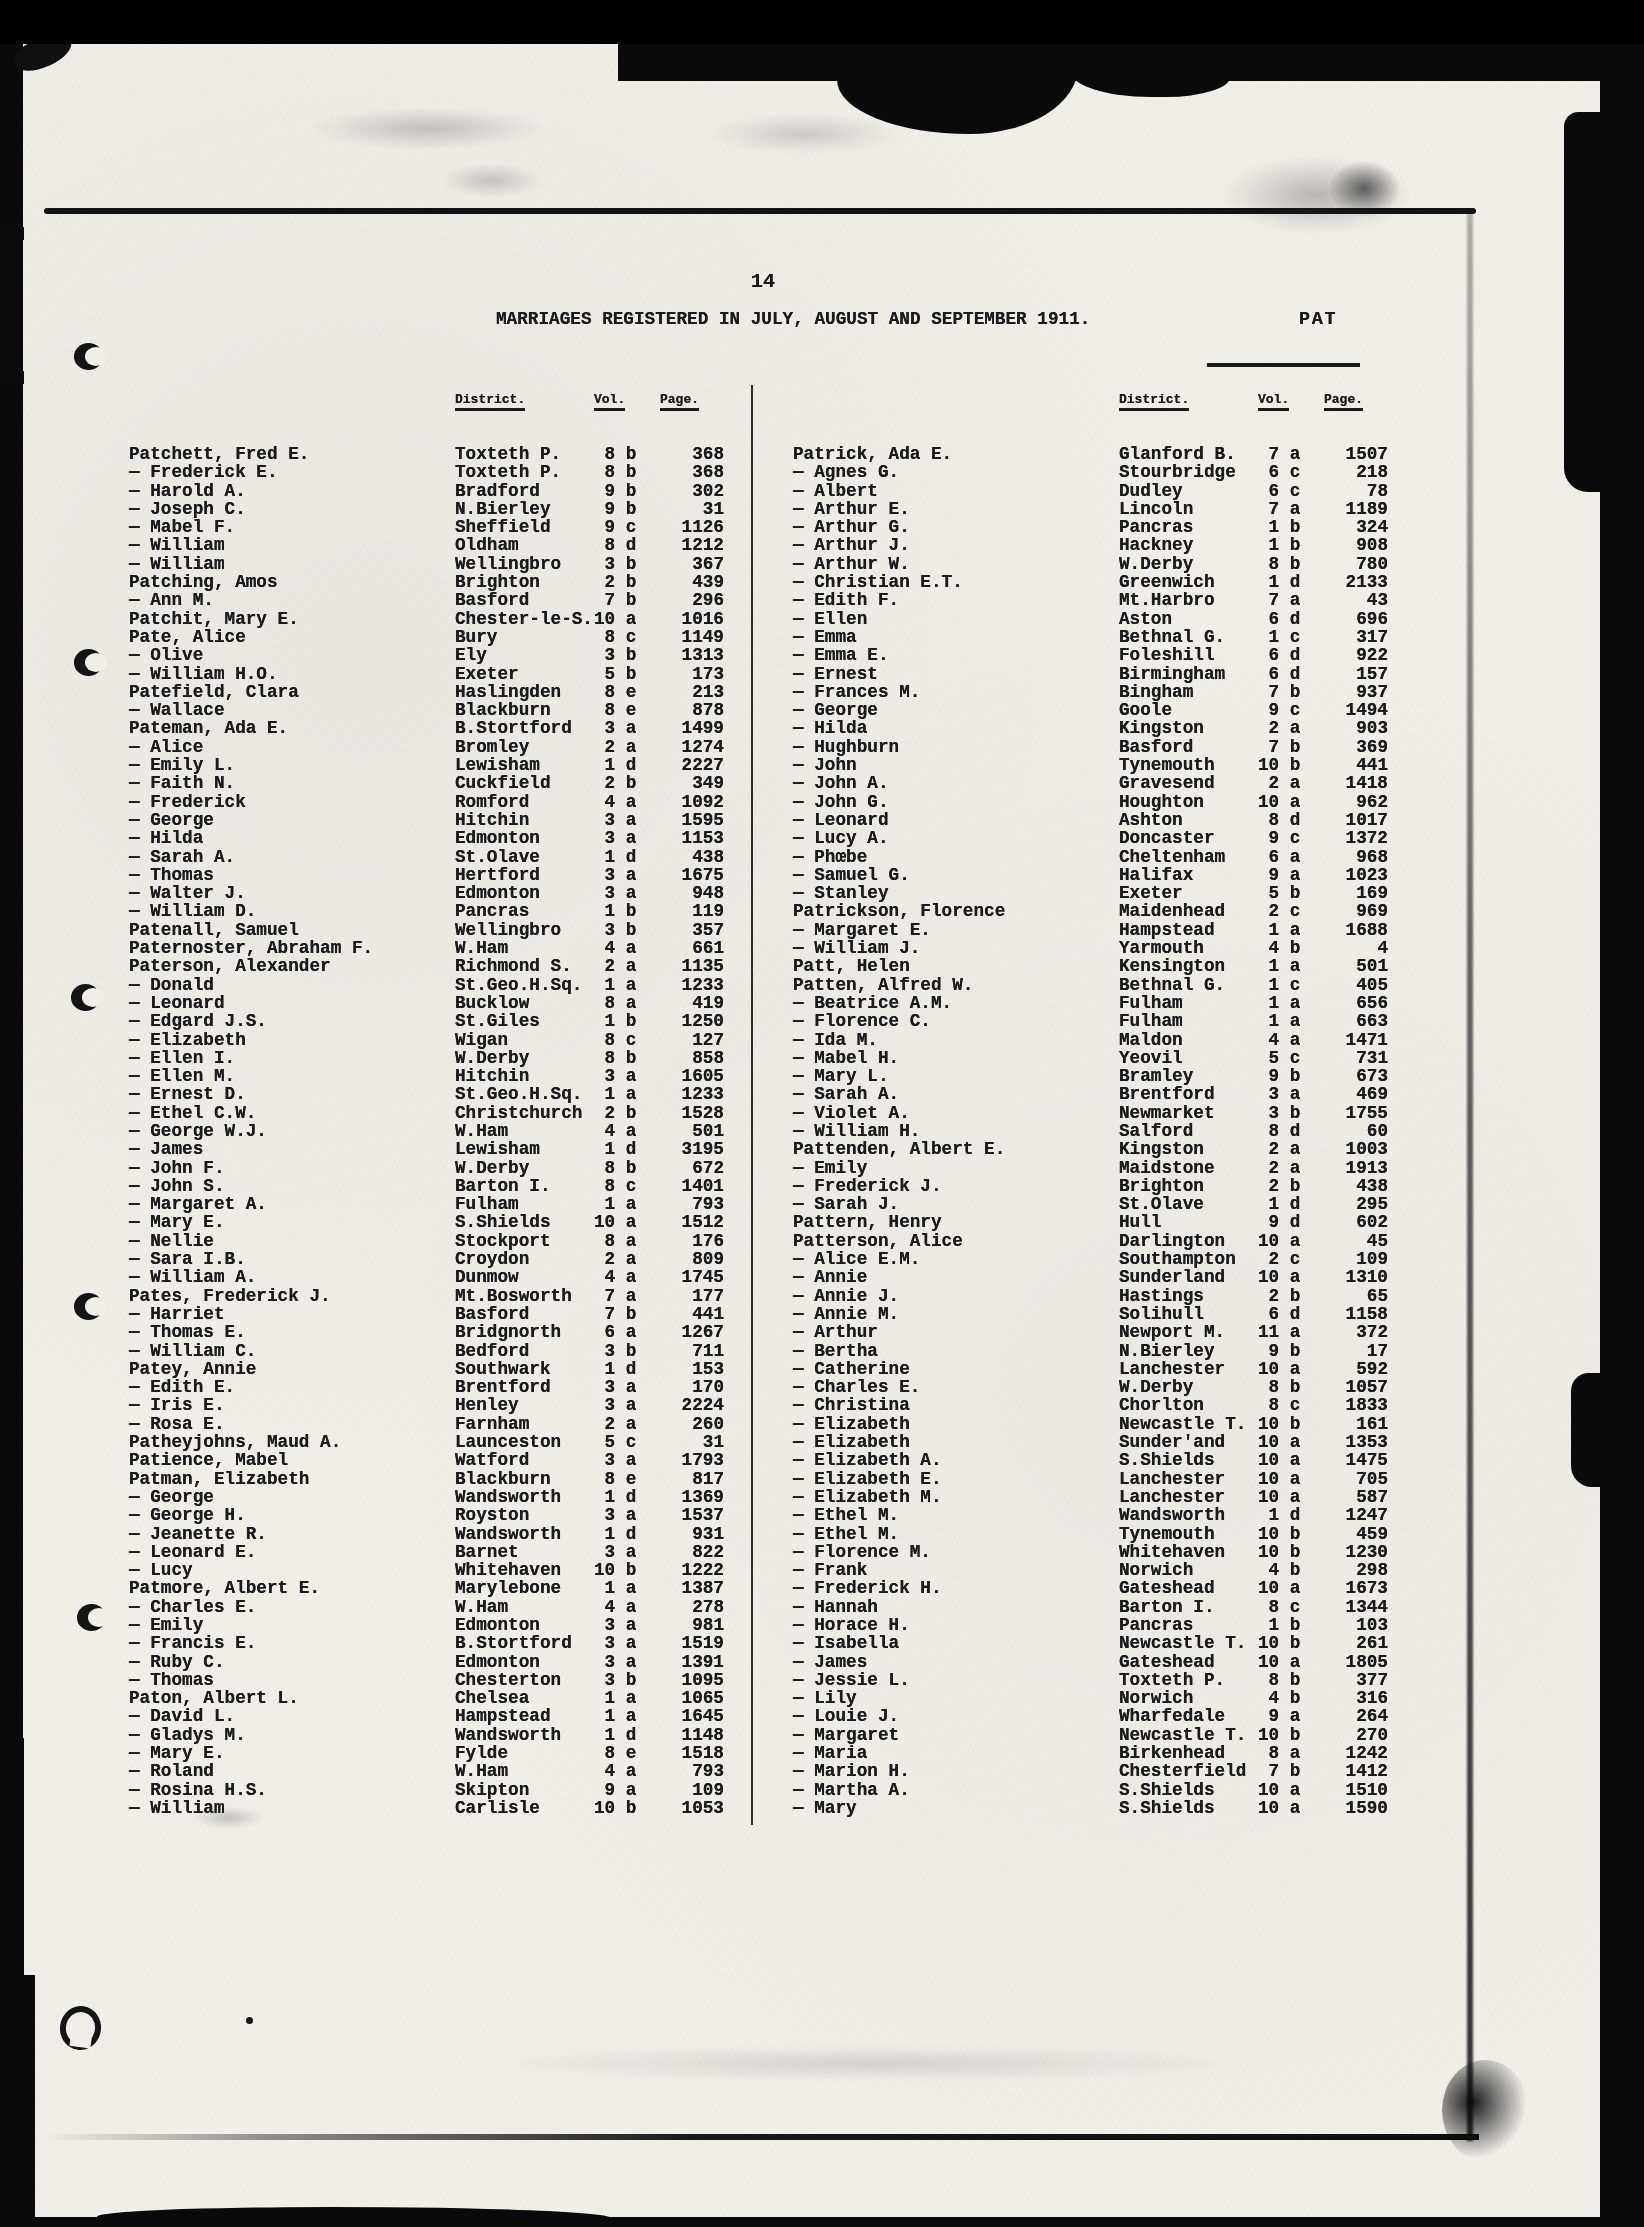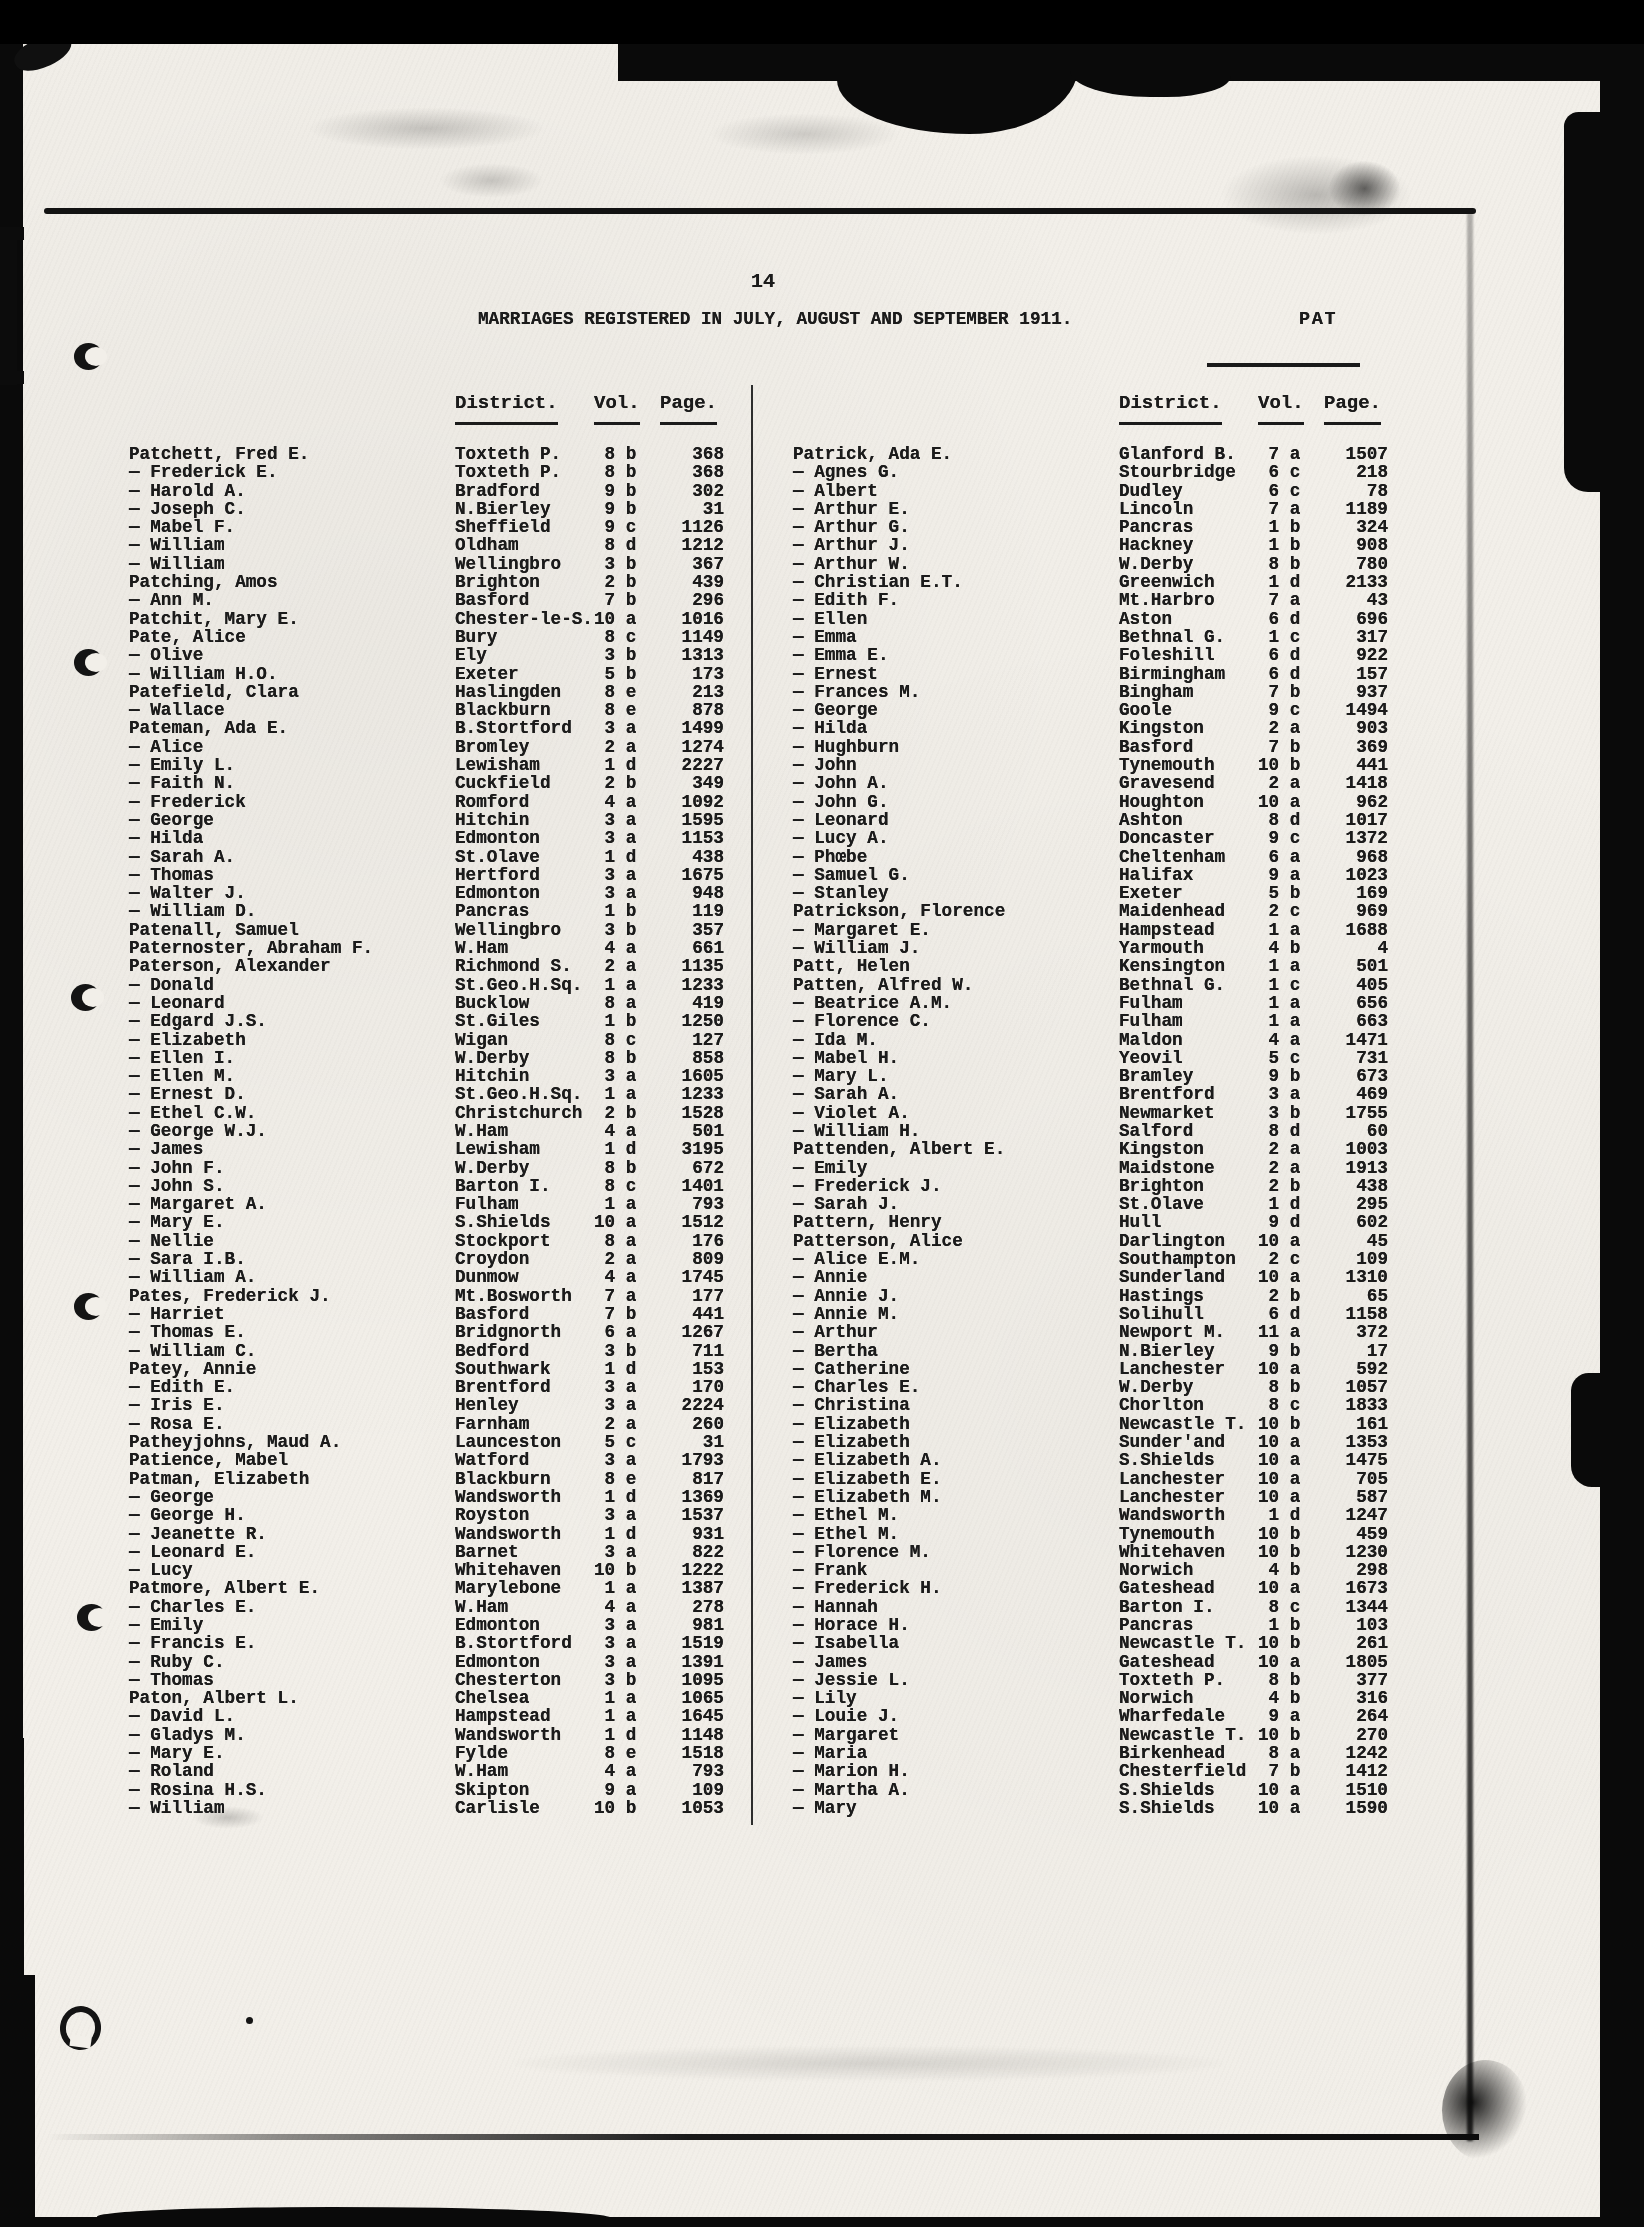--- a/index.html
+++ b/index.html
@@ -55,27 +55,27 @@
   .crescent::after{content:"";position:absolute;left:10.5px;top:4px;width:22.5px;height:19.3px;border-radius:50%;background:#f2efe9;}
   .cr1{left:74px;top:299px;} .cr2{left:74px;top:605px;} .cr3{left:71px;top:940px;}
   .cr4{left:74px;top:1249px;} .cr5{left:77px;top:1560px;}
   .ring{position:absolute;left:60px;top:1962px;width:29px;height:32px;border:6.4px solid #141414;border-radius:50%;
         z-index:3;transform:rotate(8deg);}
   .ring::after{content:"";position:absolute;left:6.4px;top:24px;width:21px;height:11.3px;background:#f2efe9;}
   .dot{position:absolute;left:246px;top:1973px;width:7.2px;height:7.2px;border-radius:50%;background:#141414;z-index:3;}
   
   .ink{z-index:5;text-shadow:0 0 0.6px rgba(25,25,25,.9);}
   .pageno{position:absolute;left:723px;top:226px;width:80px;text-align:center;font-size:20px;}
-  .title{position:absolute;left:478px;top:265px;font-size:17.7px;white-space:pre;}
+  .title{position:absolute;left:496px;top:265px;font-size:17.7px;white-space:pre;}
   .corner-tag{position:absolute;left:1299px;top:265px;font-size:18.5px;letter-spacing:1.6px;}
   .divider{position:absolute;left:751px;top:341px;width:2.4px;height:1440px;background:#2d2d2d;z-index:4;}
   .col{position:absolute;top:342px;width:637px;z-index:5;}
   #col-left{left:129px;} #col-right{left:793px;}
   .colhead{position:relative;height:58px;}
-  .colhead span{position:absolute;top:6.4px;font-size:19px;padding-bottom:8px;border-bottom:3.2px solid #1b1b1b;
+  .colhead span{position:absolute;top:6.4px;font-size:13px;padding-bottom:1px;border-bottom:3.2px solid #1b1b1b;
         text-shadow:0 0 0.6px rgba(25,25,25,.9);}
   .h-district{left:326px;} .h-vol{left:465px;} .h-page{left:531px;}
   .rows{position:relative;}
   .row{position:relative;height:18.3px;font-size:17.7px;}
   .row span{position:absolute;top:0;white-space:pre;text-shadow:0 0 0.6px rgba(25,25,25,.9);}
   .c-name{left:0;}
   .c-district{left:326px;}
   .c-vol{left:465px;}
   .c-page{left:515px;width:80px;text-align:right;}
 </style>

